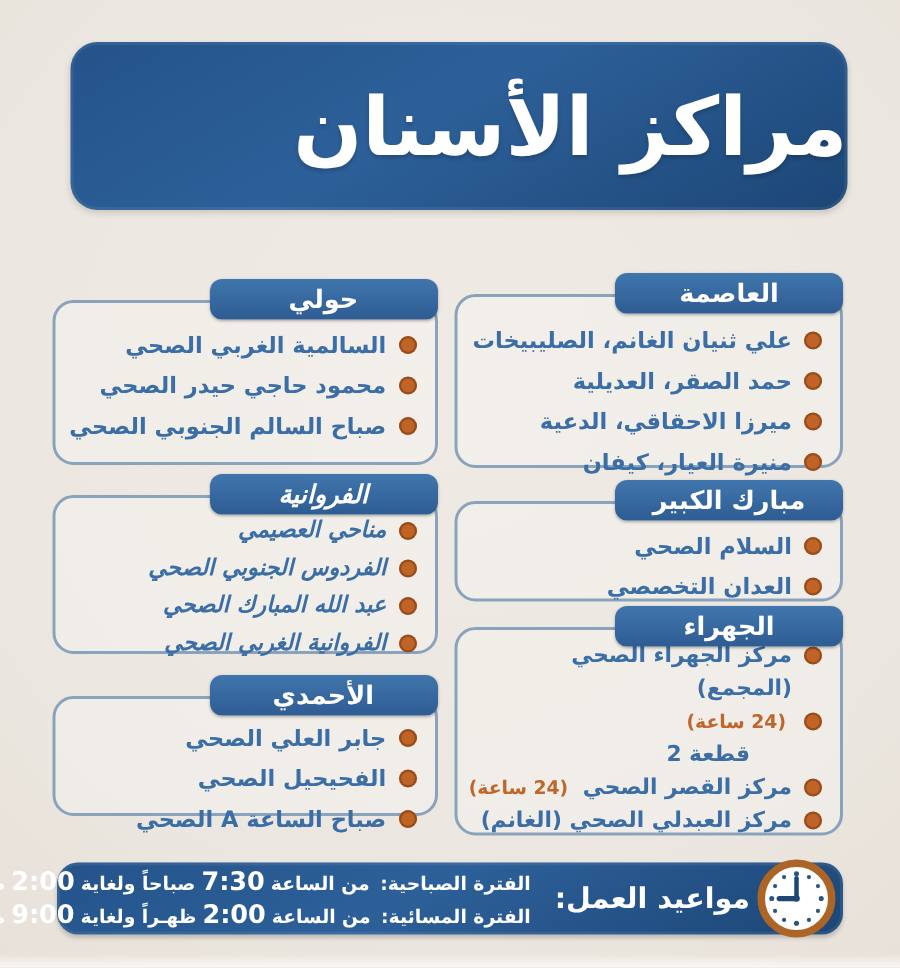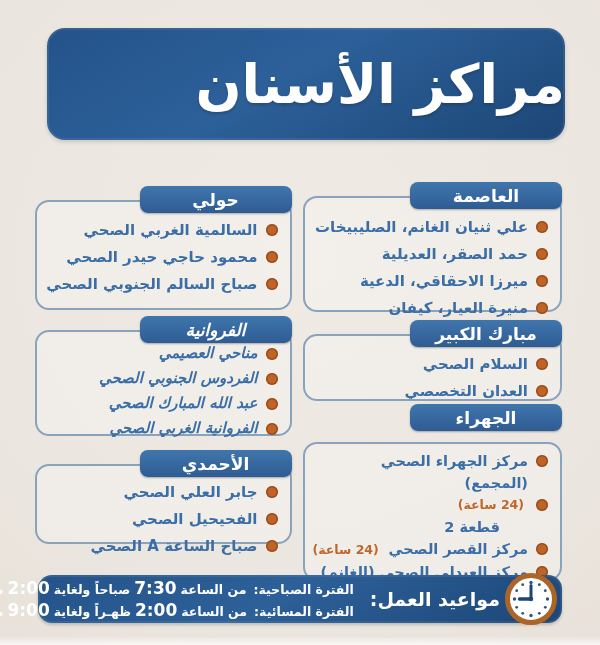--- a/index.html
+++ b/index.html
@@ -53,21 +53,21 @@
   }
   .box {
     border: 2px solid #8aa3bc; border-radius: 14px;
     background: rgba(255,255,255,0.25);
     margin-top: -13px;
     padding: 14px 12px 6px 8px;
   }
   
   .sec-capital   { margin-top: 32px; } .sec-capital   .box { height: 116px; padding-top: 16px; }
   .sec-mubarak   { margin-top: 8px;  } .sec-mubarak   .box { height: 67px;  padding-top: 15px; }
-  .sec-jahra     { margin-top: 3px; gap: 24px;  } .sec-jahra     .box { height: 139px; padding-top: 6px; }
+  .sec-jahra     { margin-top: 3px;  } .sec-jahra     .box { height: 139px; padding-top: 6px; }
   .sec-hawalli   { margin-top: 36px; } .sec-hawalli   .box { height: 110px; padding-top: 15px; }
   .sec-farwaniya { margin-top: 6px; font-style: italic;  } .sec-farwaniya .box { height: 106px; padding-top: 9px; }
   .sec-ahmadi    { margin-top: 14px; } .sec-ahmadi    .box { height: 80px;  padding-top: 13px; }
 
   
   .item {
     display: flex; align-items: flex-start;
     color: #3b6ea6; font-weight: bold; font-size: 15px; line-height: 27px;
   }
   .sec-farwaniya .item { line-height: 25px; }

